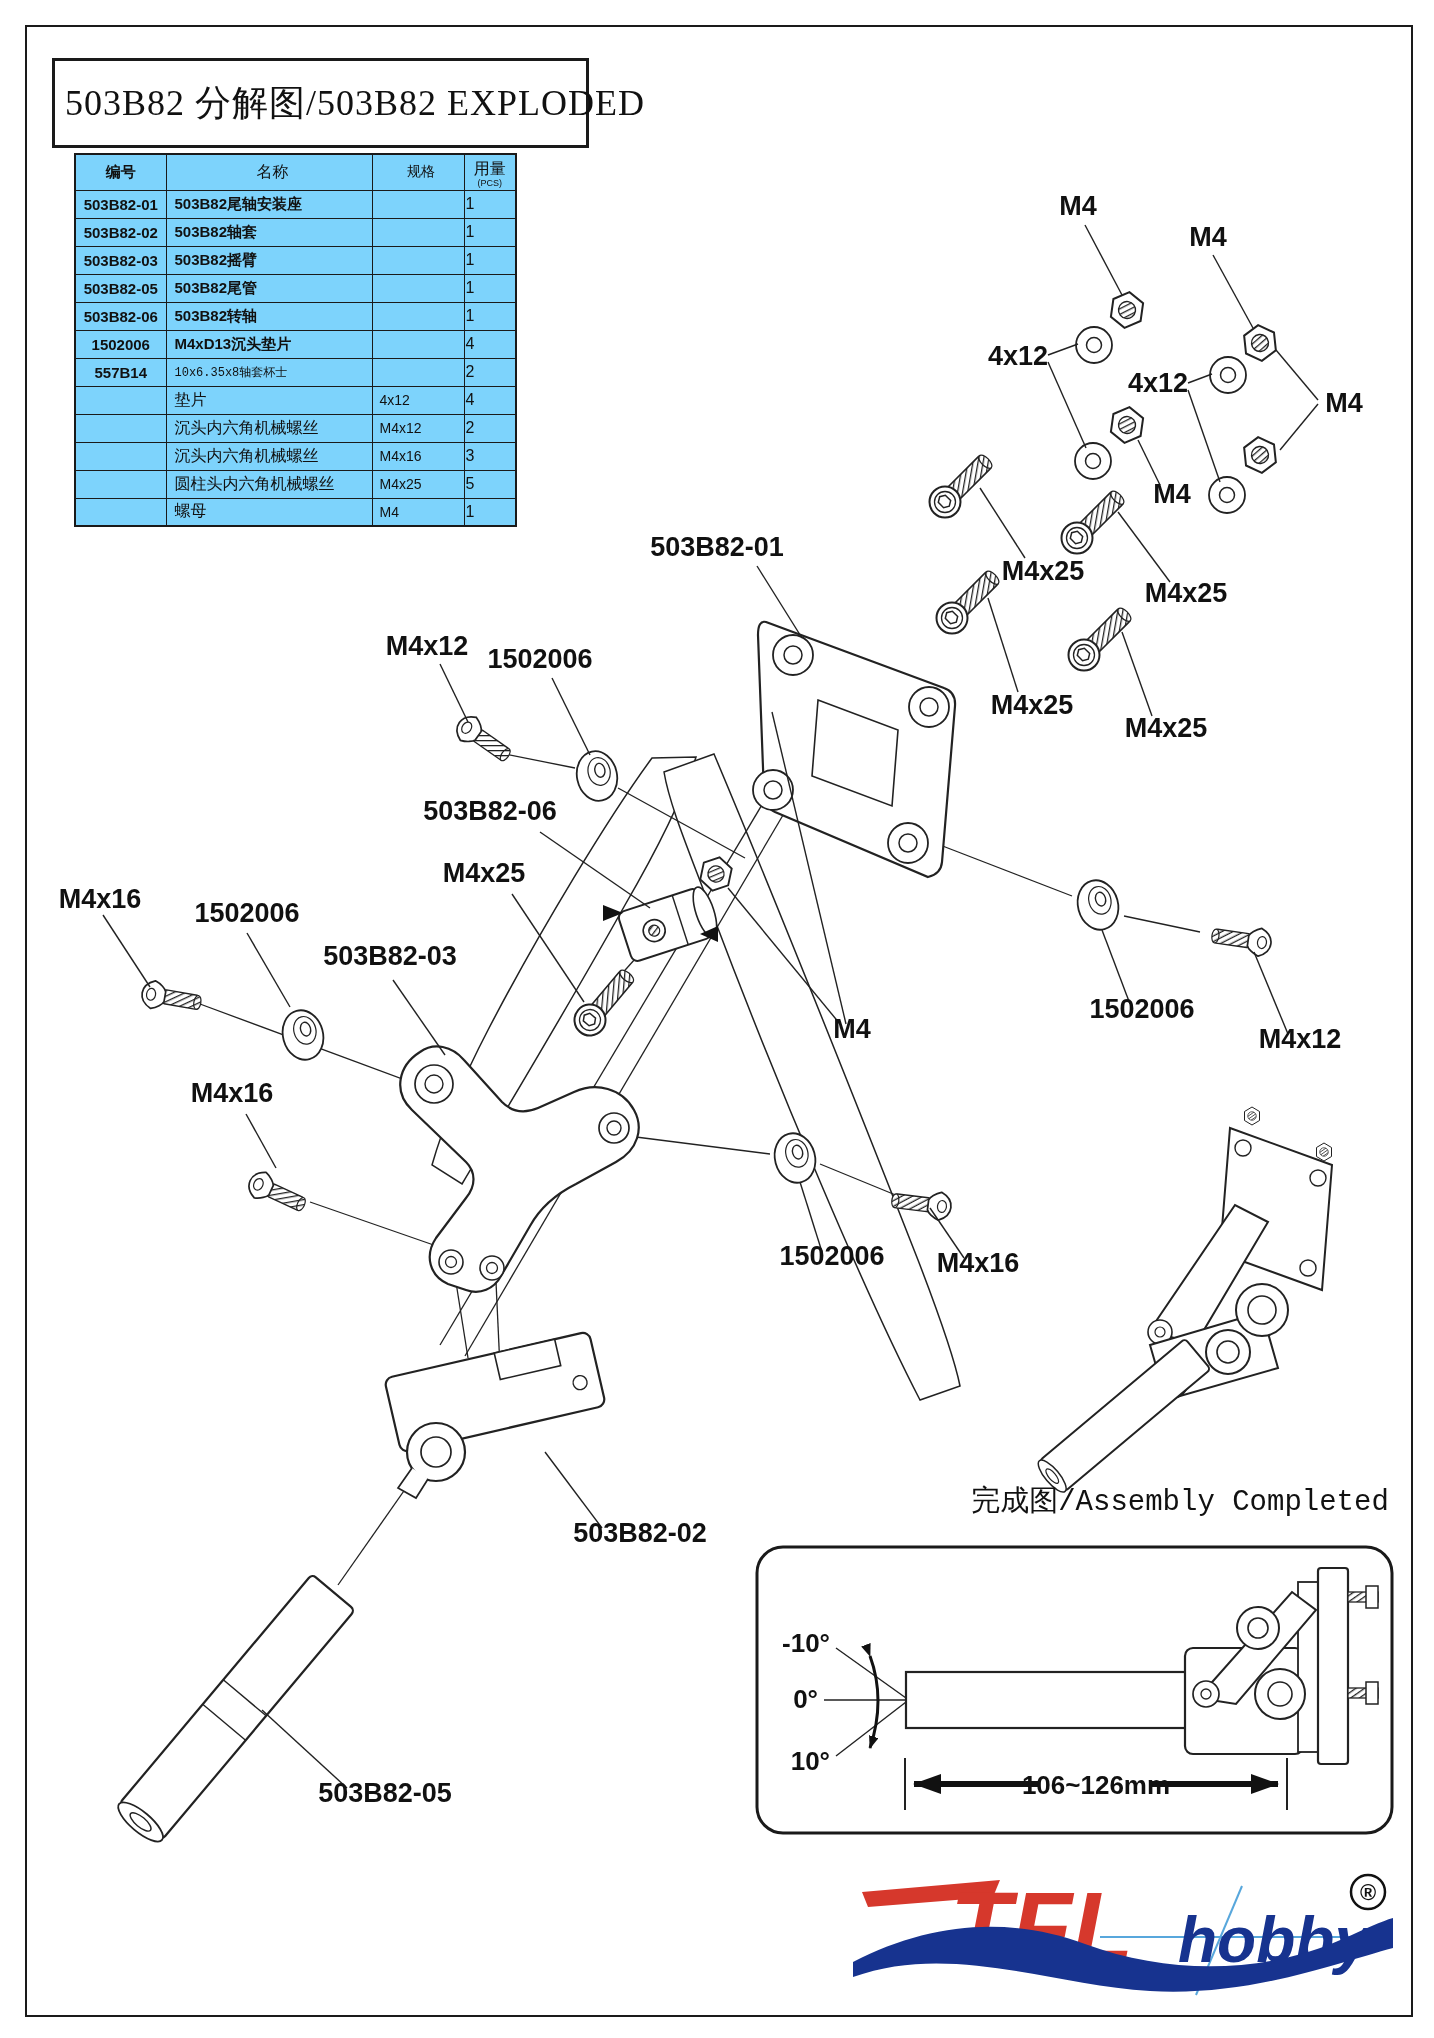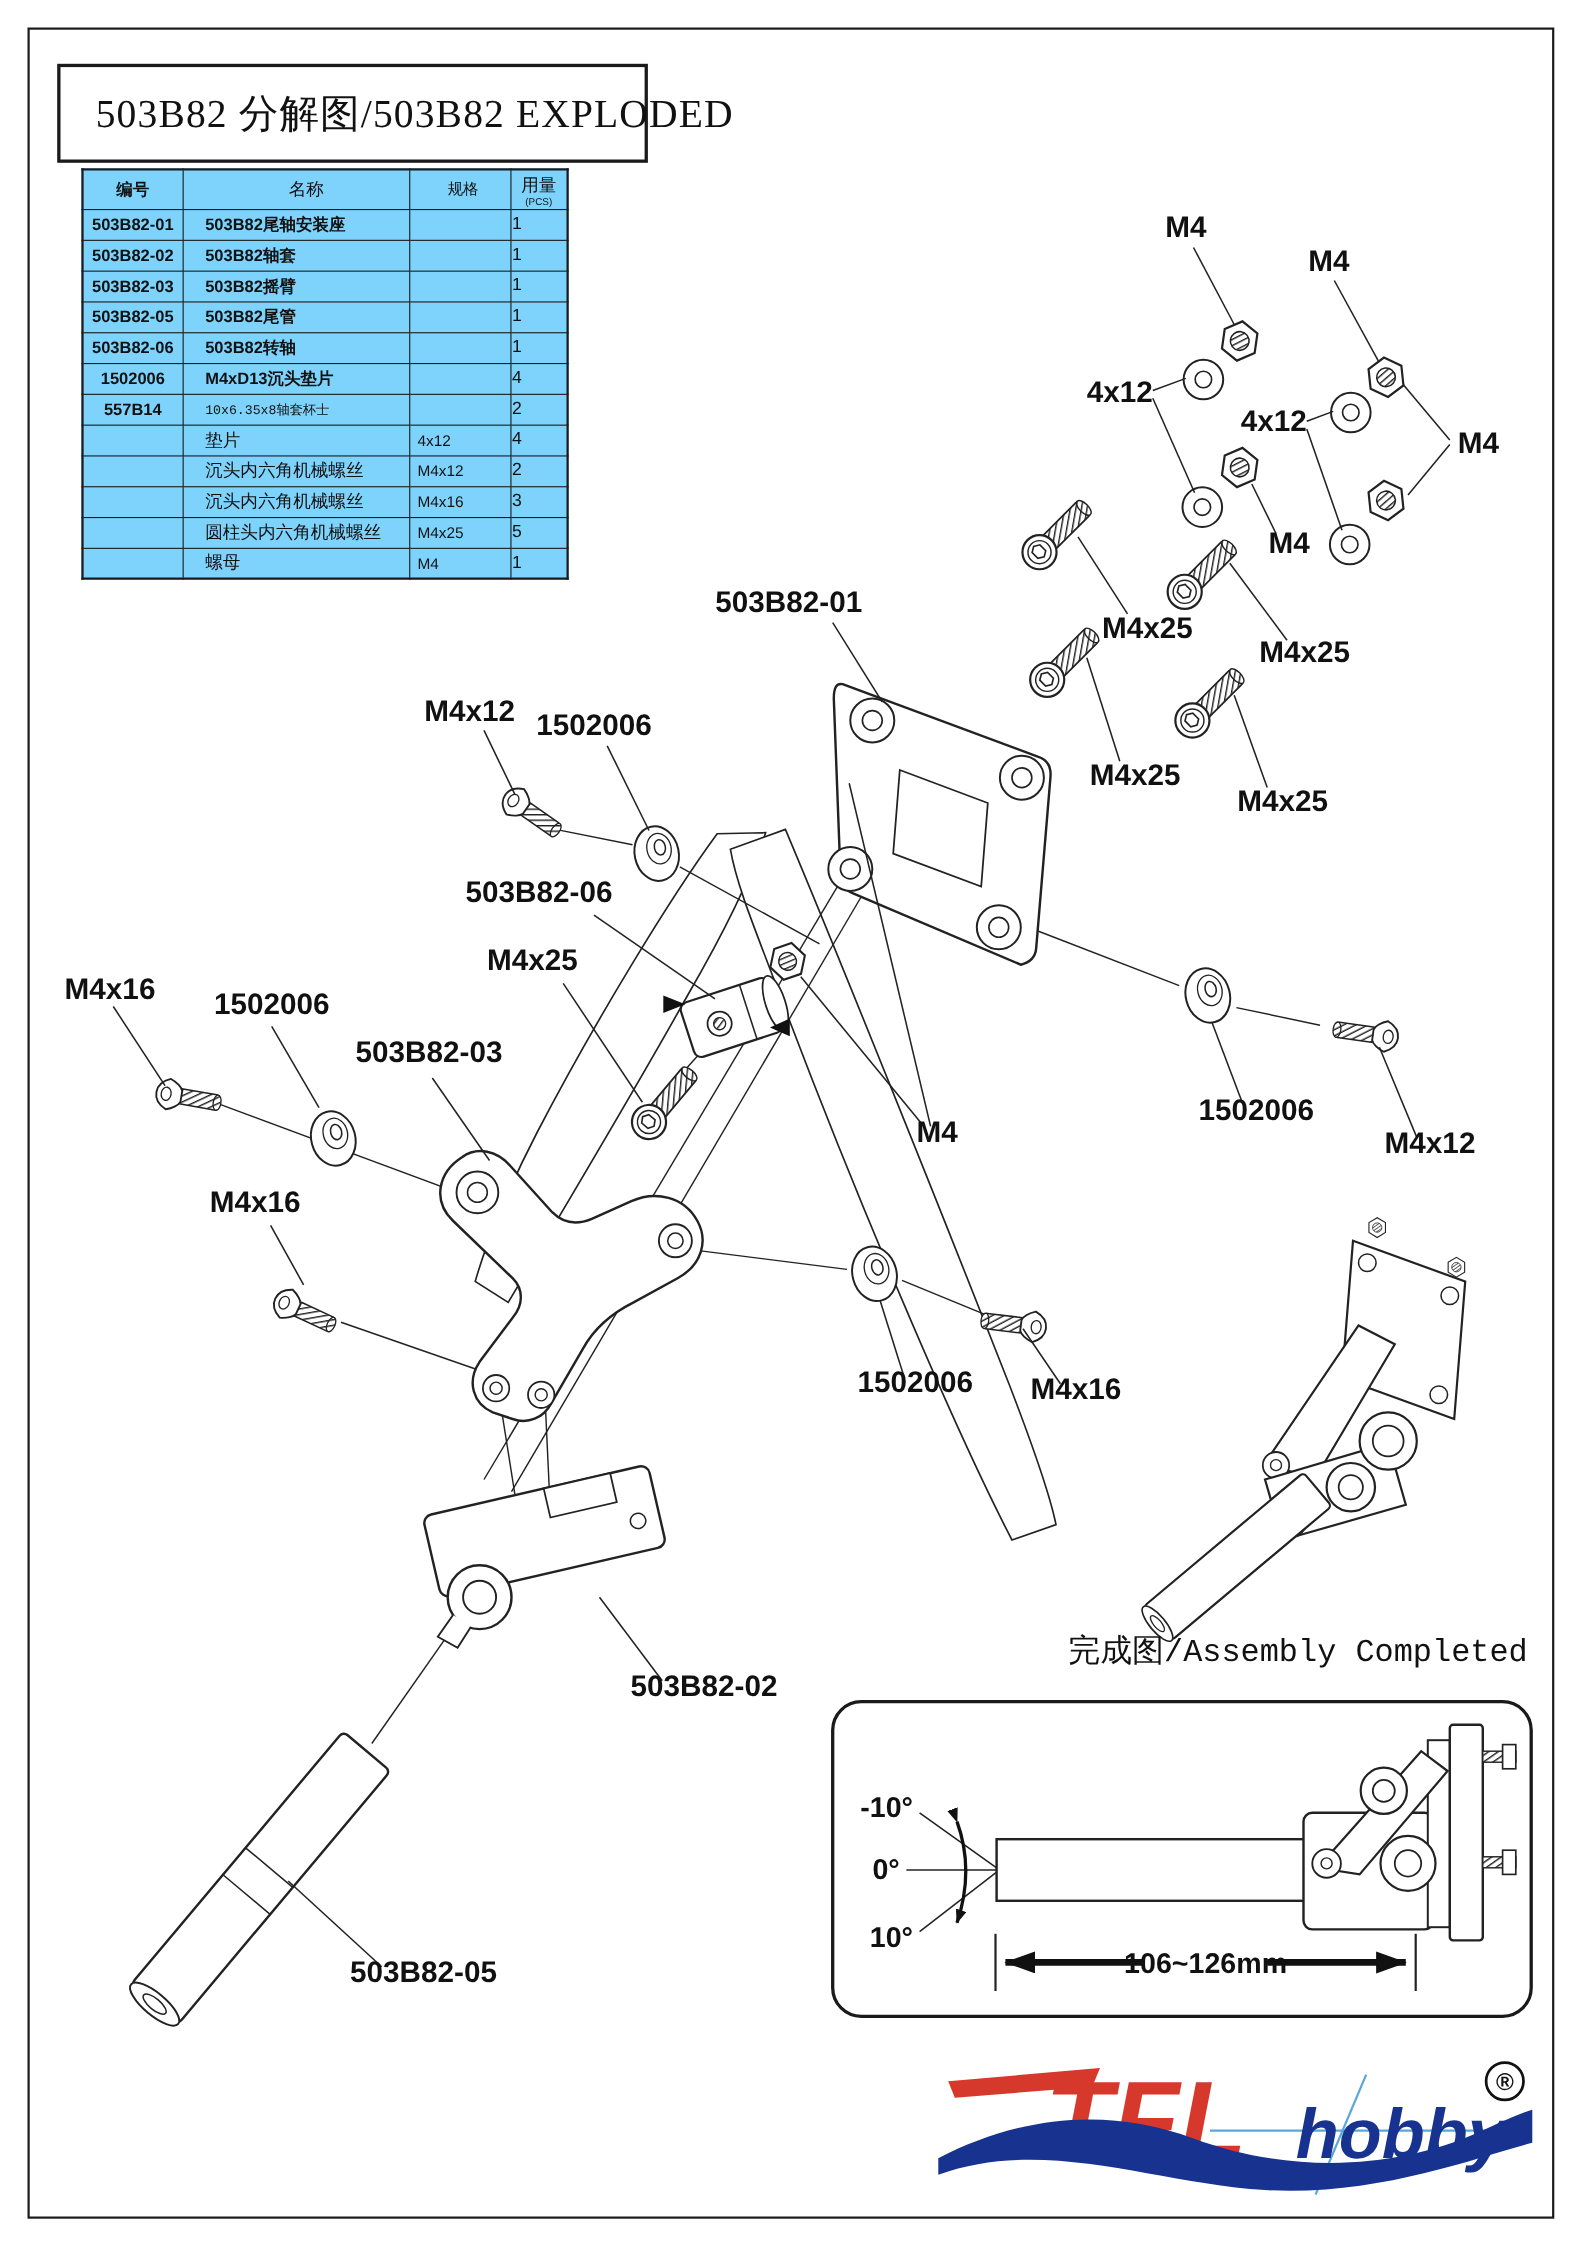--- a/index.html
+++ b/index.html
@@ -3,34 +3,34 @@
 <meta charset="utf-8">
 <style>
   html,body{margin:0;padding:0;background:#fff;}
   #page{position:relative;width:1434px;height:2038px;background:#fff;overflow:hidden;
         font-family:"Liberation Sans",sans-serif;color:#111;}
   #page-border{position:absolute;left:25px;top:25px;width:1384px;height:1988px;
         border:2px solid #1a1a1a;}
   
   #title-box{position:absolute;left:52px;top:58px;width:537px;height:90px;
         border:3px solid #1a1a1a;display:flex;align-items:center;box-sizing:border-box;
-        padding-left:32px;}
+        padding-left:10px;}
   #title-box h1{margin:0;font-family:"Liberation Serif",serif;font-weight:400;
         font-size:36px;letter-spacing:1px;white-space:nowrap;}
   
   #parts-table{position:absolute;left:74px;top:153px;border-collapse:collapse;
         table-layout:fixed;background:#7dd3fc;}
   #parts-table th,#parts-table td{border:1.6px solid #1a1a1a;overflow:hidden;
         white-space:nowrap;box-sizing:border-box;}
   #parts-table{border:2.5px solid #1a1a1a;}
   #parts-table th{height:36px;font-family:"Liberation Serif",serif;font-weight:400;
         font-size:16px;text-align:center;}
   #parts-table td{height:28px;font-size:16px;}
   #parts-table .c0{width:91px;text-align:center;font-weight:700;font-size:15px;}
-  #parts-table .c1{width:206px;text-align:left;padding-left:20px;
+  #parts-table .c1{width:206px;text-align:left;padding-left:8px;
         font-family:"Liberation Serif",serif;font-size:16px;}
   #parts-table .c2{width:92px;text-align:left;padding-left:7px;
         font-family:Liberation Sans, sans-serif;font-size:14px;}
   #parts-table .c3{width:52px;font-size:16px;}
   #parts-table tbody tr:nth-child(-n+6) .c1{font-family:"Liberation Sans",sans-serif;
         font-weight:700;font-size:15px;}
   #parts-table tbody tr:nth-child(7) .c1{font-family:"Liberation Mono",monospace;font-size:12px;}
   .qty-unit{display:block;font-size:9px;line-height:6px;font-family:"Liberation Sans",sans-serif;}
   
   #diagram{position:absolute;left:0;top:0;}

